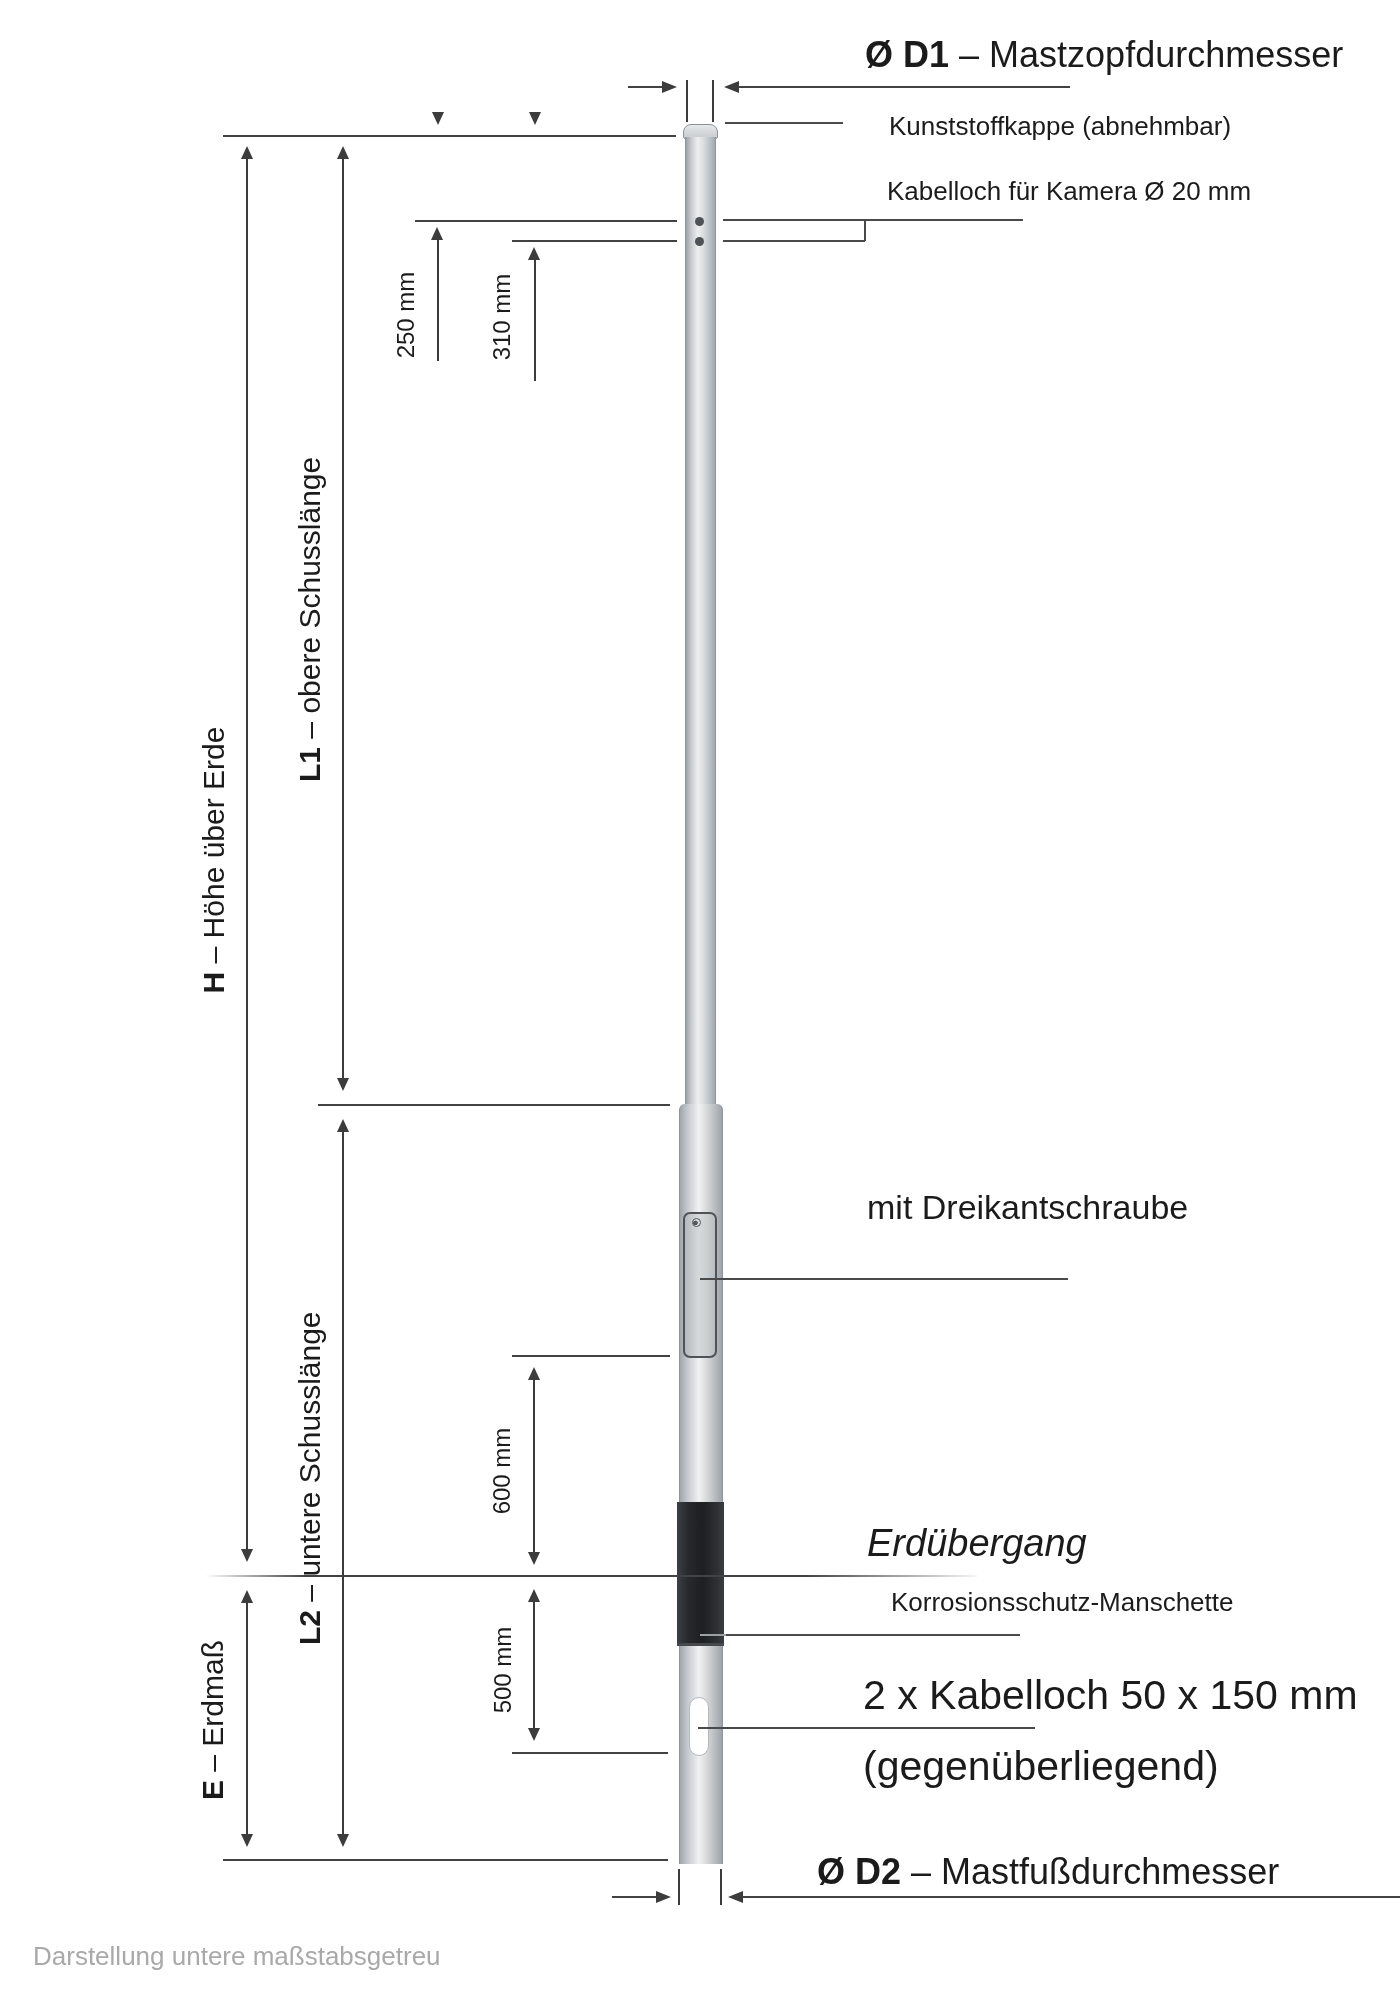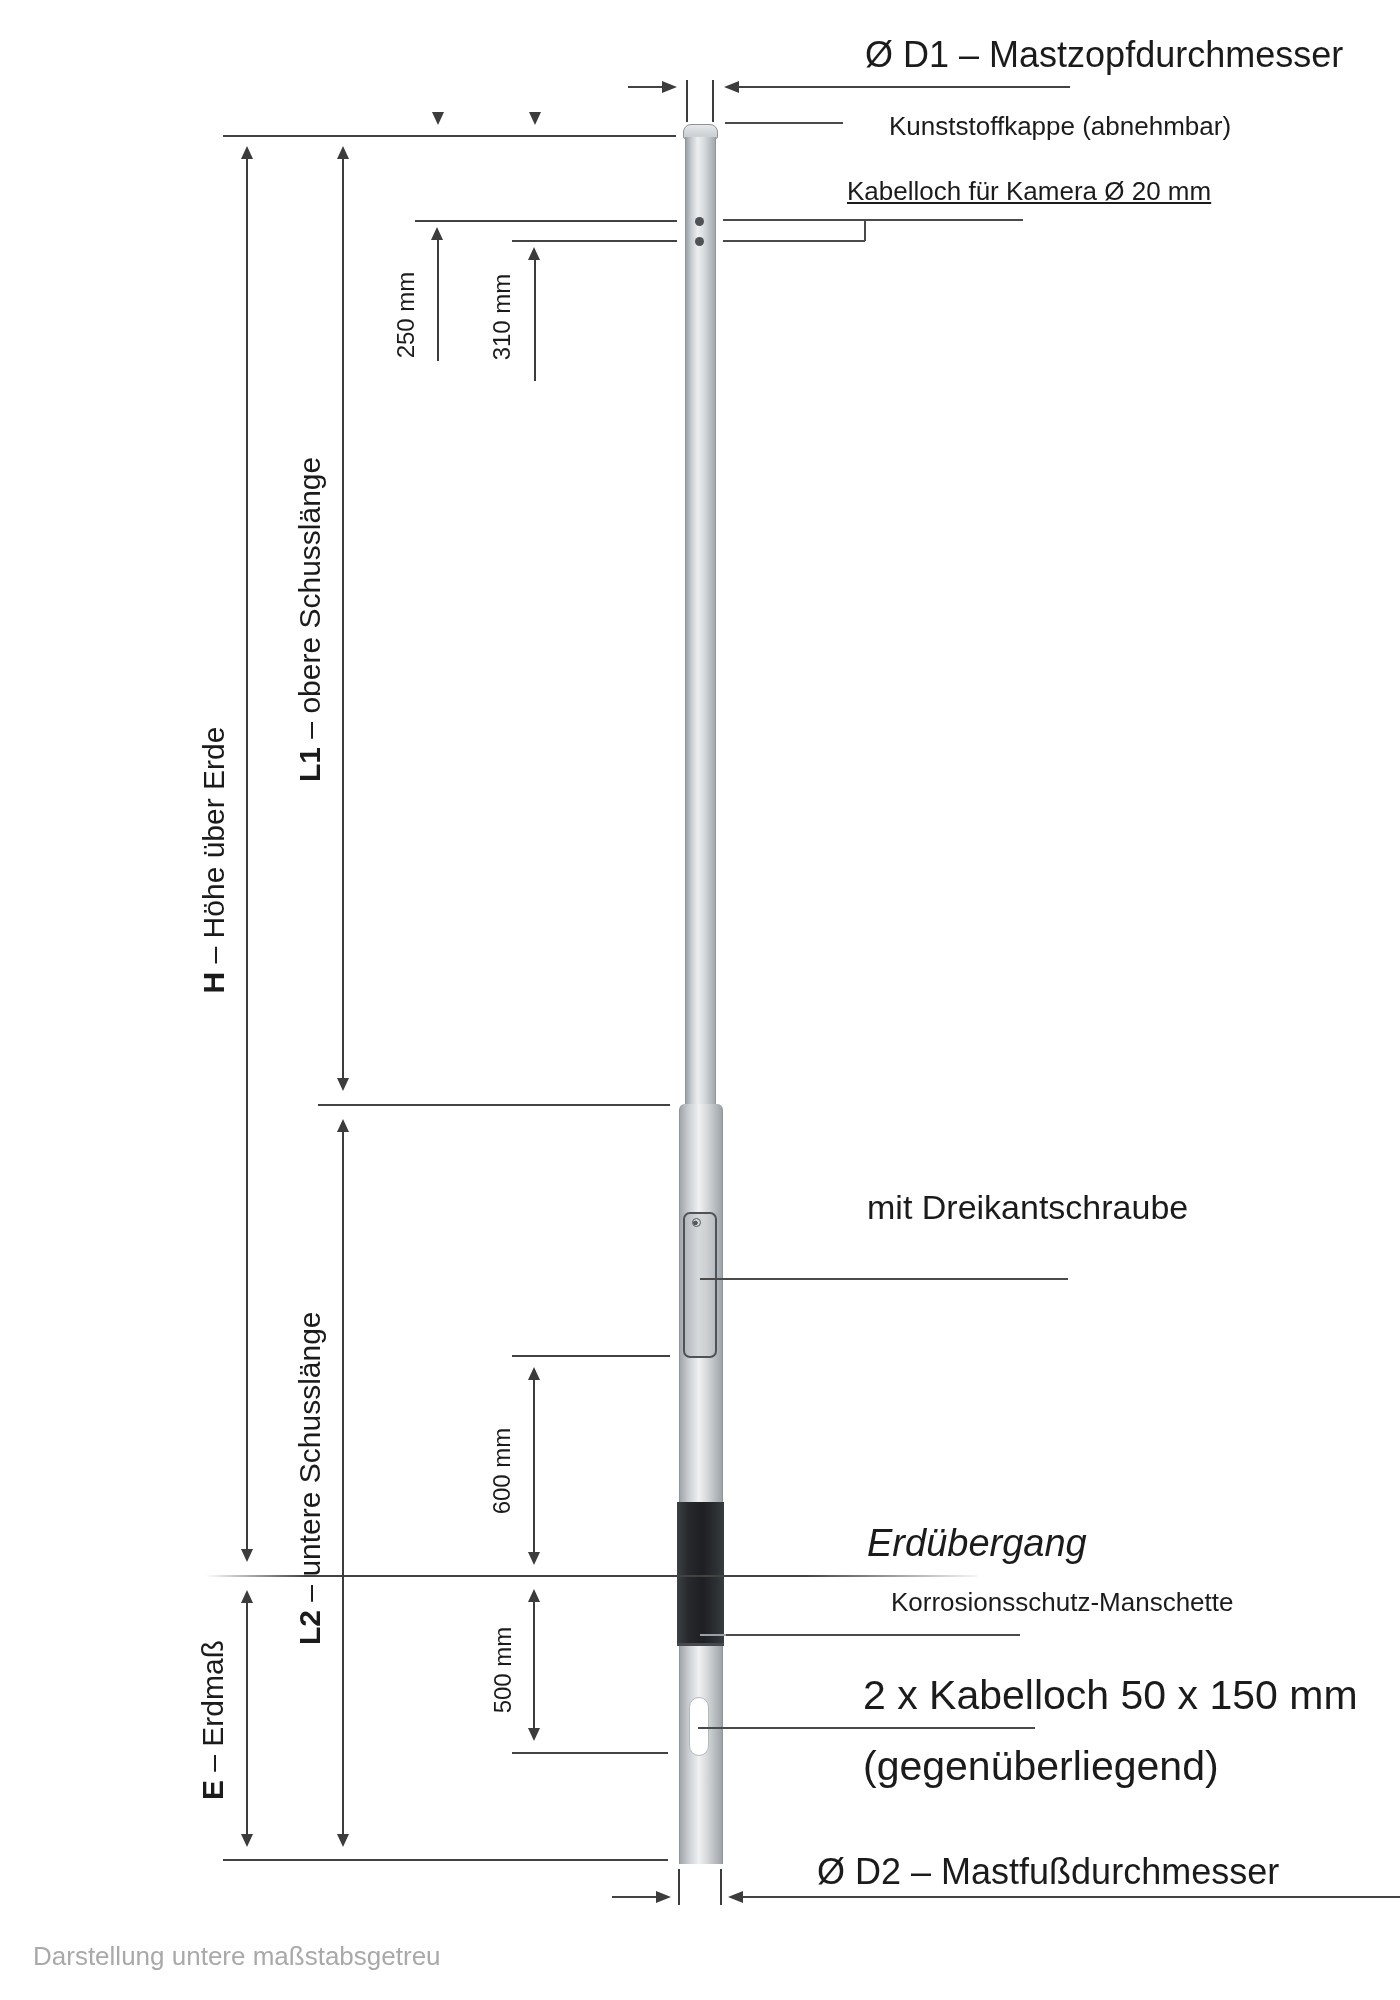--- a/index.html
+++ b/index.html
@@ -33,21 +33,21 @@
   .screw{position:absolute;left:692px;top:1218px;width:9px;height:9px;border-radius:50%;
       border:1px solid #54585c;box-sizing:border-box;
       background:radial-gradient(circle at 35% 55%, #54585c 0 2px, #d5d8da 2.5px);}
   .sleeve{position:absolute;left:677px;top:1502px;width:47px;height:144px;
       background:linear-gradient(90deg,#3c3f43 0%,#26282b 25%,#1d1f22 55%,#2e3134 85%,#3a3d40 100%);
       border-bottom:3px solid #45484c;box-sizing:border-box;}
   .slot{position:absolute;left:689px;top:1697px;width:20px;height:59px;background:#ffffff;
       border:1px solid #b3b8bc;border-radius:10px;box-sizing:border-box;}
   
   .lbl{position:absolute;white-space:nowrap;}
-  .lbl b{font-weight:normal;}
+  .lbl b{font-weight:bold;}
   .rot{position:absolute;white-space:nowrap;text-align:center;transform:rotate(-90deg);}
   .big{font-size:36px;}
   .mid{font-size:34px;}
   .small{font-size:26px;margin-left:24px;}
   .xl{font-size:41px;}
   .dimtxt{font-size:24px;}
   .axis{font-size:30px;}
   .footer-note{position:absolute;left:33px;top:1941px;font-size:26px;color:#a9a9a9;}
   .italic{font-style:italic;}
   .ground-line{position:absolute;left:205px;top:1575px;width:772px;height:2px;
@@ -137,21 +137,21 @@
   <div class="leader" style="left:723px;top:240px;width:142px;"></div>
   <div class="leader" style="left:700px;top:1278px;width:368px;"></div>
   <div class="leader" style="left:700px;top:1634px;width:26px;background:#9aa0a4;z-index:3;"></div>
   <div class="leader" style="left:726px;top:1634px;width:294px;"></div>
   <div class="leader" style="left:698px;top:1727px;width:337px;z-index:3;"></div>
 
   <div class="lbl big" style="left:865px;top:34px;"><b>Ø D1</b> <span>– Mastzopfdurchmesser</span></div>
 
   <div class="lbl small" style="left:865px;top:111px;">Kunststoffkappe (abnehmbar)</div>
 
-  <div class="lbl small" style="left:823px;top:176px;text-decoration:underline;">Kabelloch für Kamera Ø 20 mm</div>
+  <div class="lbl small" style="left:863px;top:176px;">Kabelloch für Kamera Ø 20 mm</div>
 
   <div class="lbl mid" style="left:867px;top:1188px;">mit Dreikantschraube</div>
 
   <div class="lbl xl italic" style="left:867px;top:1522px;font-size:38px;">Erdübergang</div>
 
   <div class="lbl small" style="left:867px;top:1587px;">Korrosionsschutz-Manschette</div>
 
   <div class="lbl xl" style="left:863px;top:1672px;">2 x Kabelloch 50 x 150 mm</div>
   <div class="lbl xl" style="left:863px;top:1743px;">(gegenüberliegend)</div>
 

